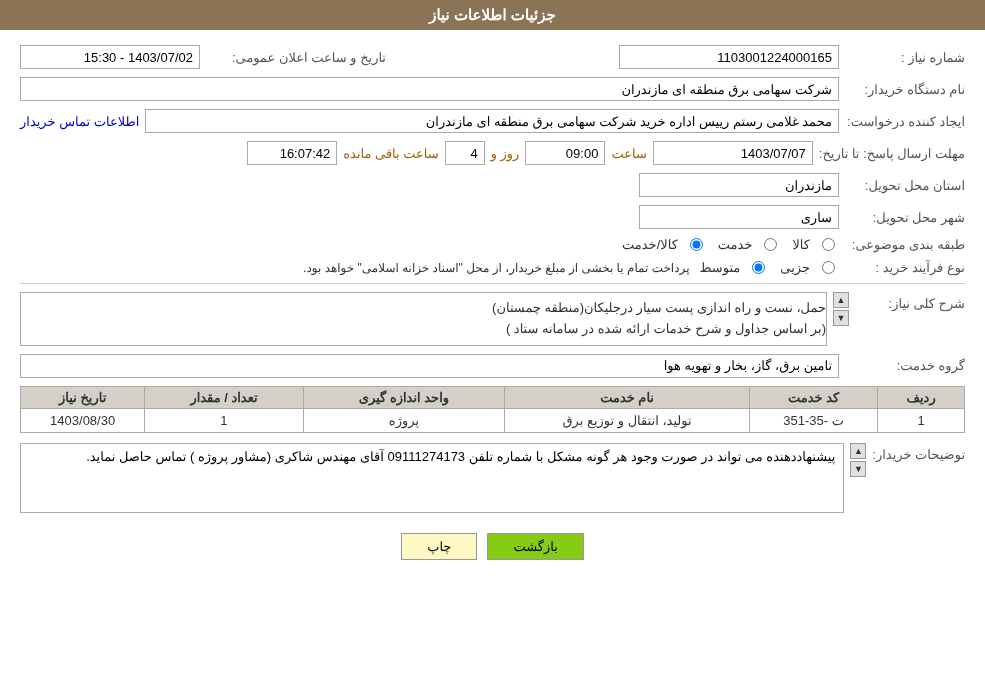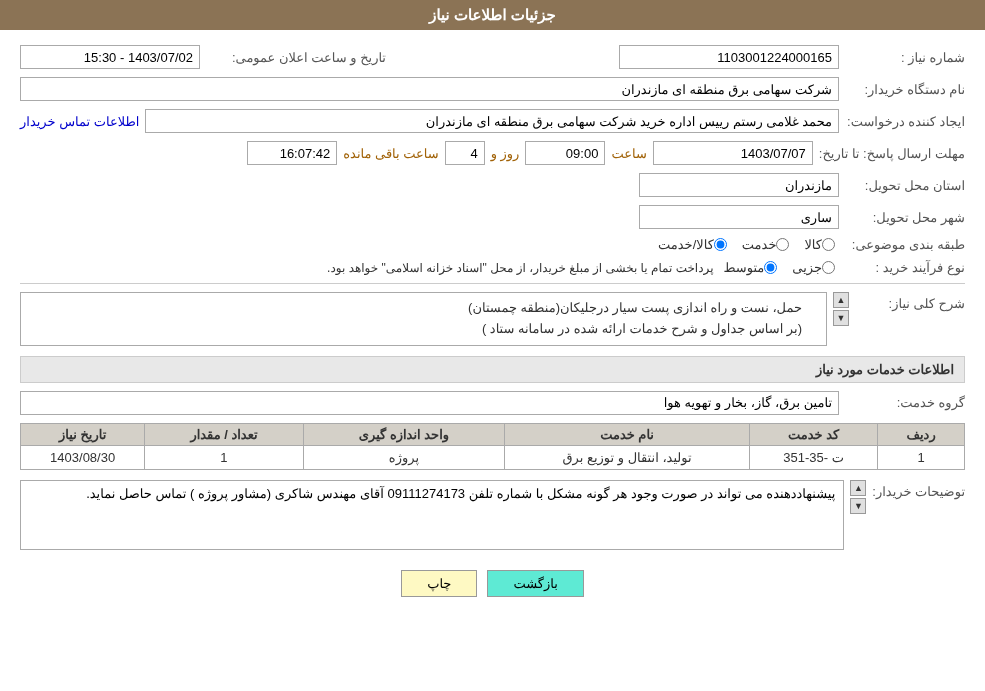--- a/index.html
+++ b/index.html
@@ -39,21 +39,21 @@
       padding: 3px 6px;
       height: 24px;
       font-family: Tahoma, Arial, sans-serif;
       font-size: 13px;
       direction: rtl;
     }
     .input-wide { width: 280px; }
     .input-date { width: 160px; }
     .link-blue { color: #0000cc; text-decoration: none; cursor: pointer; }
     .radio-group { display: flex; gap: 15px; align-items: center; }
-    .radio-item { display: flex; align-items: center; gap: 0; }
+    .radio-item { display: flex; align-items: center; gap: 12px; }
     .section-title {
       background: #e8e8e8;
       border: 1px solid #ccc;
       padding: 5px 10px;
       font-weight: bold;
       margin: 10px 0 8px 0;
       color: #333;
     }
     .divider {
       border: none;
@@ -62,21 +62,21 @@
     }
     .description-box {
       display: flex;
       align-items: flex-start;
       gap: 6px;
       margin-bottom: 8px;
     }
     .desc-text {
       flex: 1;
       border: 1px solid #aaa;
-      padding: 5px 24px;
+      padding: 5px 0;
       background: #fff;
       font-size: 13px;
       line-height: 1.6;
       min-height: 50px;
       direction: rtl;
     }
     .scroll-arrows {
       display: flex;
       flex-direction: column;
       gap: 2px;
@@ -164,21 +164,21 @@
       border: 1px solid #999;
       cursor: pointer;
       font-family: Tahoma, Arial, sans-serif;
       font-size: 13px;
       background: #e0e0e0;
     }
     .btn-print {
       background: #fef9c3;
     }
     .btn-back {
-      background: #5eead4;
+      background: #84cc16;
     }
     .main-container {
       position: relative;
     }
     .info-row {
       display: flex;
       align-items: center;
       gap: 6px;
       margin-bottom: 8px;
       flex-wrap: nowrap;
@@ -285,21 +285,20 @@
       <div class="scroll-arrows">
         <div class="arrow-btn">▲</div>
         <div class="arrow-btn">▼</div>
       </div>
       <div class="desc-text">
         <div>حمل، نست و راه اندازی پست سیار درجلیکان(منطقه چمستان)</div>
         <div>(بر اساس جداول و شرح خدمات ارائه شده در سامانه ستاد )</div>
       </div>
     </div>
 
-    <div class="section-title">اطلاعات خدمات مورد نیاز</div>
 
     <div class="service-group-row">
       <span class="label">گروه خدمت:</span>
       <input class="service-input" type="text" readonly="" value="تامین برق، گاز، بخار و تهویه هوا" style="">
     </div>
 
     <table>
       <thead>
         <tr>
           <th>ردیف</th>

